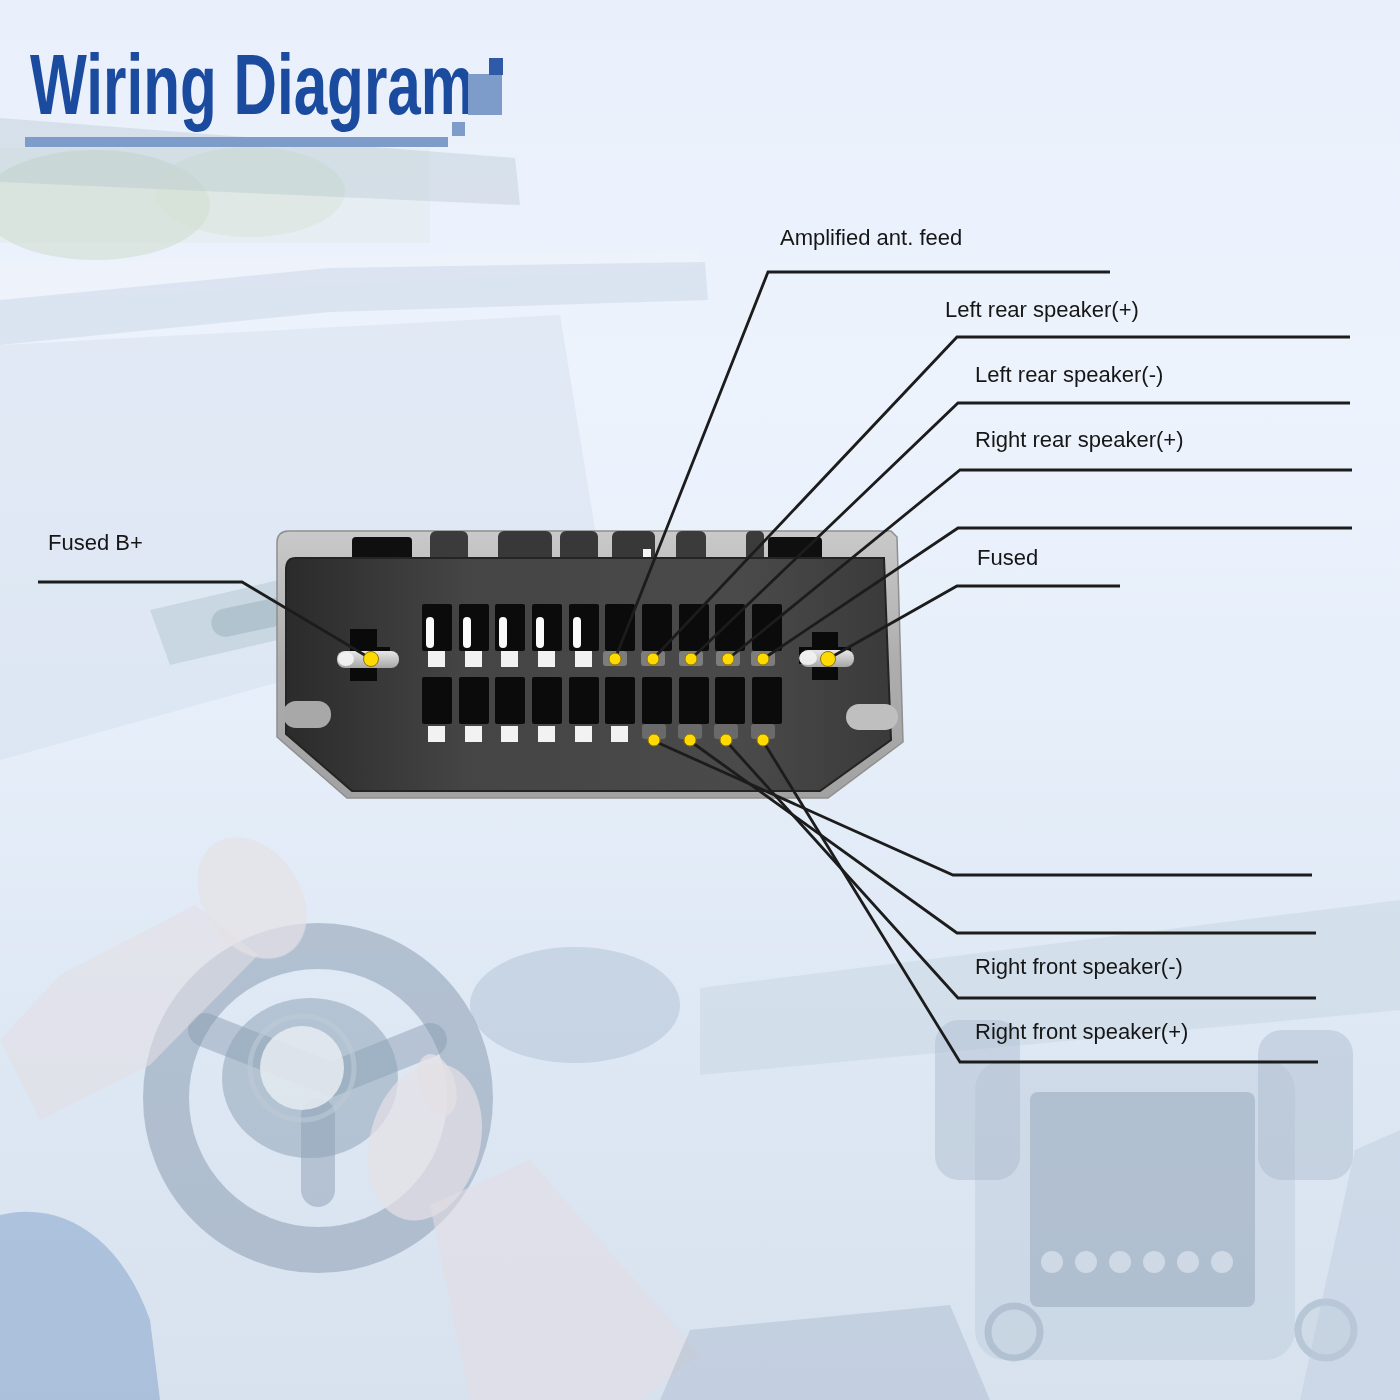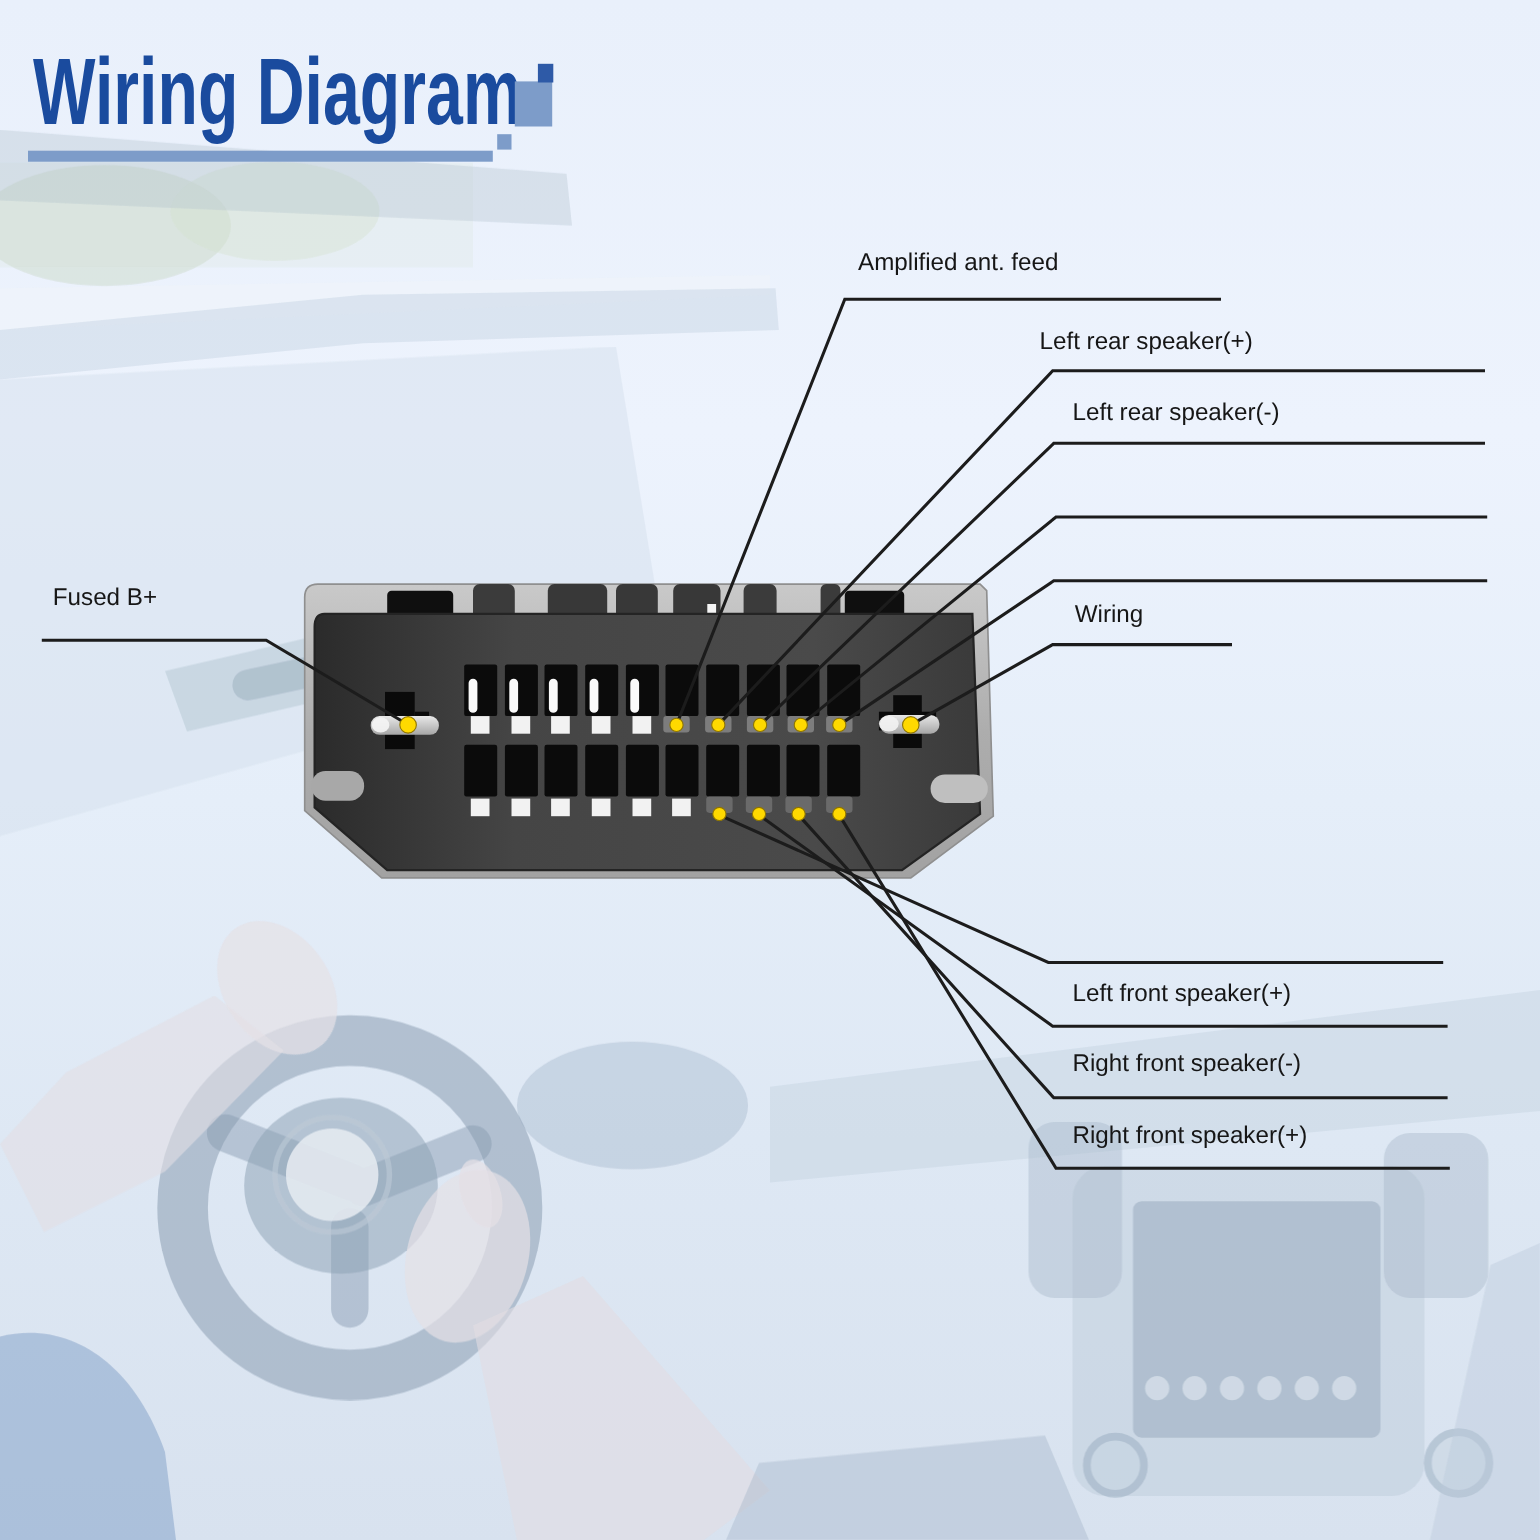--- a/index.html
+++ b/index.html
@@ -232,19 +232,19 @@
 
   <div class="page-title">Wiring Diagram</div>
   <div class="title-bar"></div>
   <div class="sq-large"></div>
   <div class="sq-dark"></div>
   <div class="sq-small"></div>
 
   <div class="pin-label" style="left:780px;top:227px">Amplified ant. feed</div>
   <div class="pin-label" style="left:945px;top:299px">Left rear speaker(+)</div>
   <div class="pin-label" style="left:975px;top:364px">Left rear speaker(-)</div>
-  <div class="pin-label" style="left:977px;top:547px">Wiring</div>
+  <div class="pin-label" style="left:975px;top:429px">Right rear speaker(+)</div>
+  <div class="pin-label" style="left:977px;top:547px">Fused</div>
   <div class="pin-label" style="left:48px;top:532px">Fused B+</div>
-  <div class="pin-label" style="left:975px;top:892px">Left front speaker(+)</div>
   <div class="pin-label" style="left:975px;top:956px">Right front speaker(-)</div>
   <div class="pin-label" style="left:975px;top:1021px">Right front speaker(+)</div>
 
 </div>
 
 </body></html>

